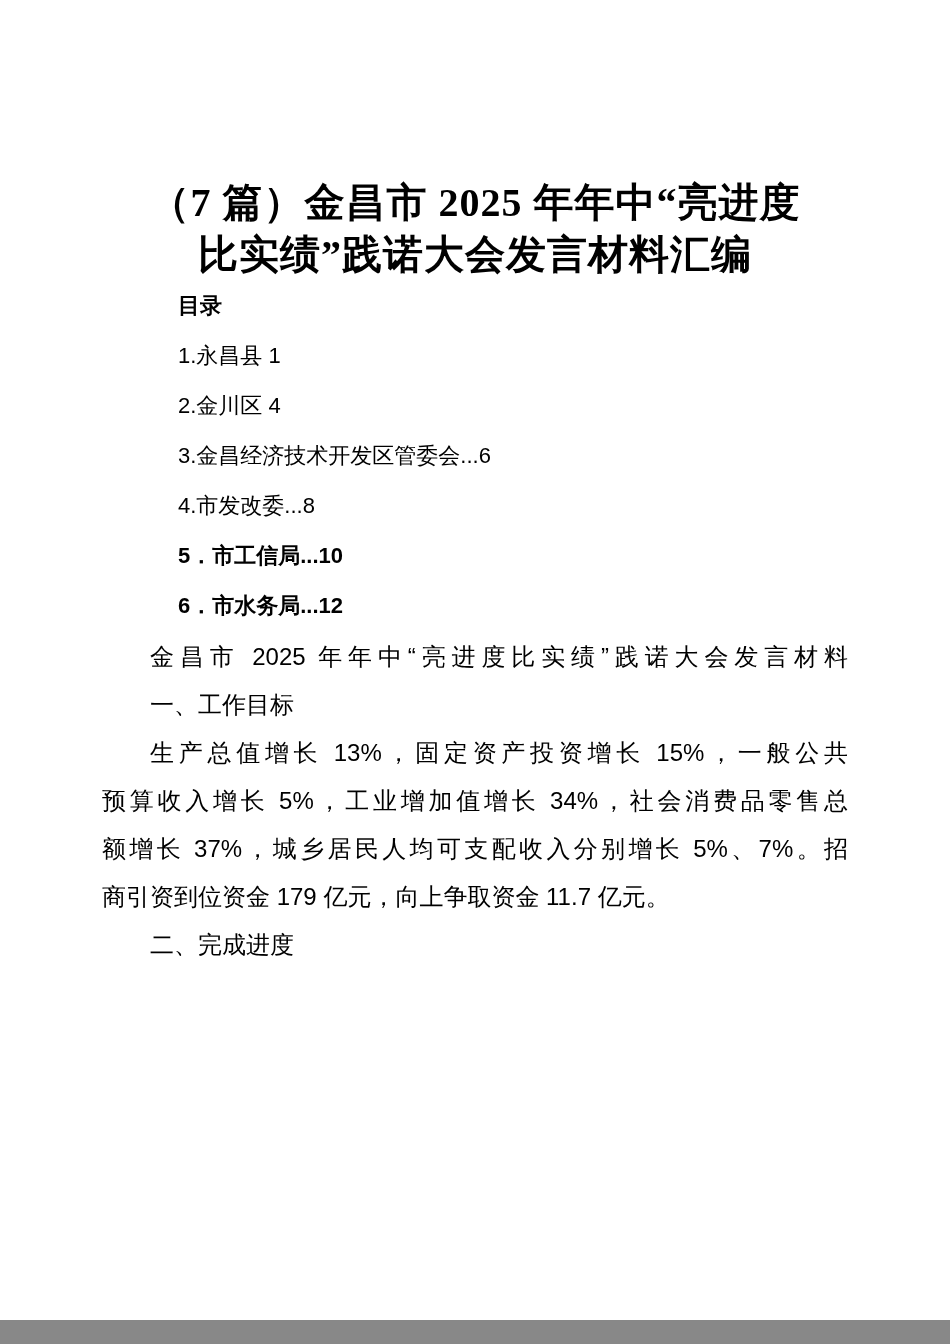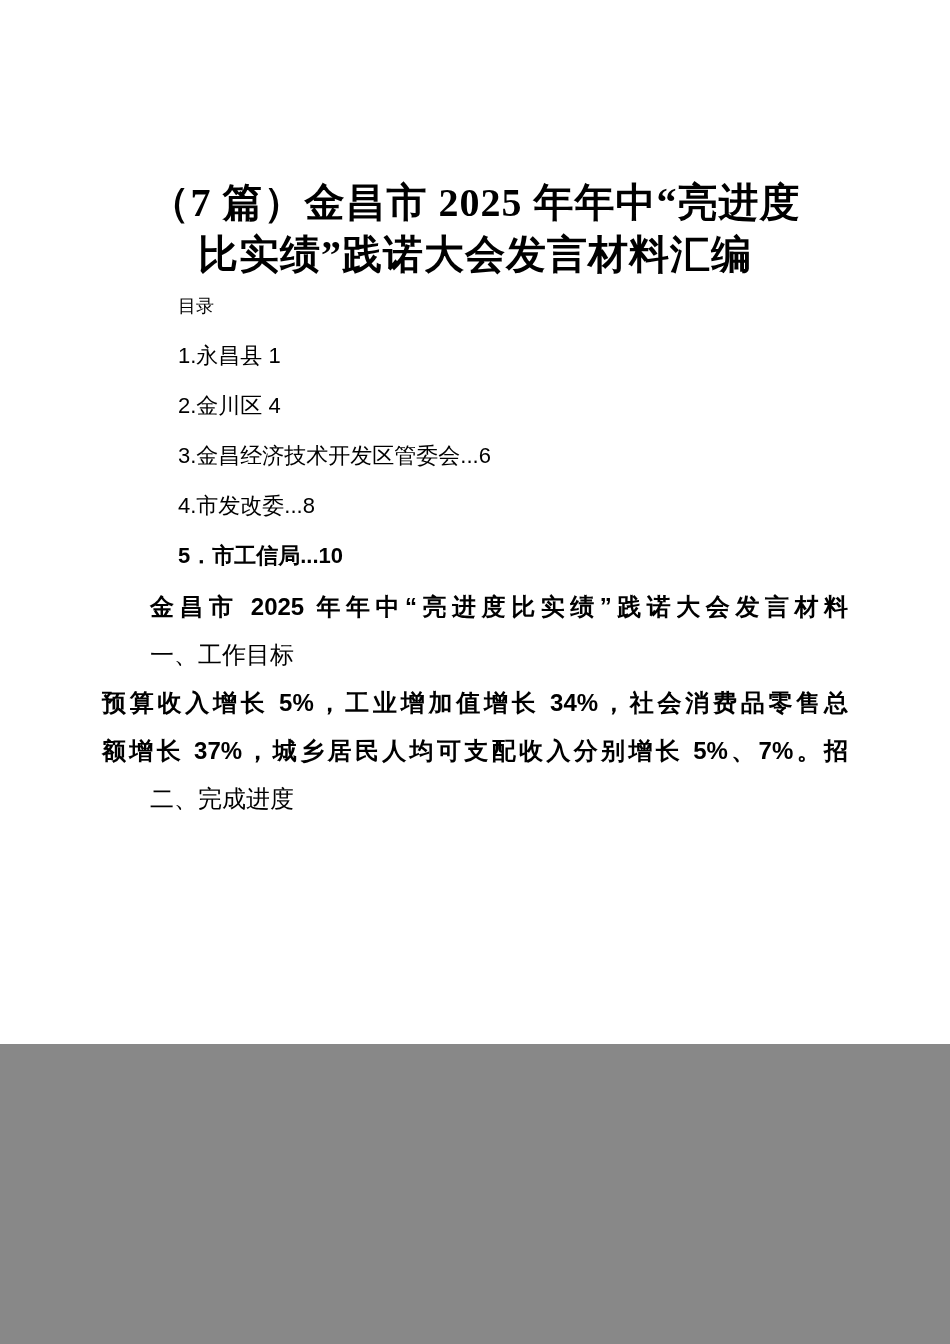--- a/index.html
+++ b/index.html
@@ -4,44 +4,44 @@
 <style>
   :root{
     --bg:#ffffff;
     --ink:#000000;
   }
   *{ box-sizing:border-box; margin:0; padding:0; }
   html,body{ background:#888; }
   .page{
     position:relative;
     width:950px;
-    height:1044px;
+    height:1320px;
     margin:0 auto;
     background:var(--bg);
     color:var(--ink);
     overflow:hidden;
     font-family:"Liberation Sans","DejaVu Sans",sans-serif;
   }
   .content{
     padding:177px 102px 0 102px;
   }
   
   .doc-title{
     text-align:center;
     font-family:"Liberation Serif","DejaVu Serif",serif;
     font-weight:700;
     font-size:40px;
     line-height:52px;
     letter-spacing:1px;
   }
   
   .toc-heading{
-    font-size:18px;
+    font-size:22px;
     line-height:50px;
-    font-weight:400;
+    font-weight:700;
     text-indent:76px;
   }
   .toc-list .toc-item{
     font-size:22px;
     line-height:50px;
     font-weight:700;
     text-indent:76px;
     white-space:nowrap;
   }
   .toc-list .toc-item.bold{ font-weight:400; }
@@ -49,21 +49,20 @@
   .body-text{ margin-top:2px; }
   .body-text .body-line{
     font-size:24px;
     line-height:48px;
     font-weight:400;
   }
   .body-text .body-line.indent{ text-indent:48px; }
   .body-text .body-line.fill{
     text-align:justify;
     text-align-last:justify;
-    font-weight:bold;
   }
 </style>
 </head>
 <body>
 
 <div class="page">
   <div class="content">
 
     <h1 class="doc-title">
       <div>（7 篇）金昌市 2025 年年中“亮进度</div>
@@ -71,24 +70,27 @@
     </h1>
 
     <div class="toc-heading">目录</div>
 
     <div class="toc-list">
         <div class="toc-item bold">1.永昌县 1</div>
         <div class="toc-item bold">2.金川区 4</div>
         <div class="toc-item bold">3.金昌经济技术开发区管委会...6</div>
         <div class="toc-item bold">4.市发改委...8</div>
         <div class="toc-item">5．市工信局...10</div>
+        <div class="toc-item">6．市水务局...12</div>
       </div>
 
     <div class="body-text">
         <div class="body-line indent fill">金昌市 2025 年年中“亮进度比实绩”践诺大会发言材料</div>
         <div class="body-line indent">一、工作目标</div>
+        <div class="body-line indent fill">生产总值增长 13%，固定资产投资增长 15%，一般公共</div>
         <div class="body-line fill">预算收入增长 5%，工业增加值增长 34%，社会消费品零售总</div>
         <div class="body-line fill">额增长 37%，城乡居民人均可支配收入分别增长 5%、7%。招</div>
+        <div class="body-line">商引资到位资金 179 亿元，向上争取资金 11.7 亿元。</div>
         <div class="body-line indent">二、完成进度</div>
       </div>
 
   </div>
 </div>
 
 </body></html>

